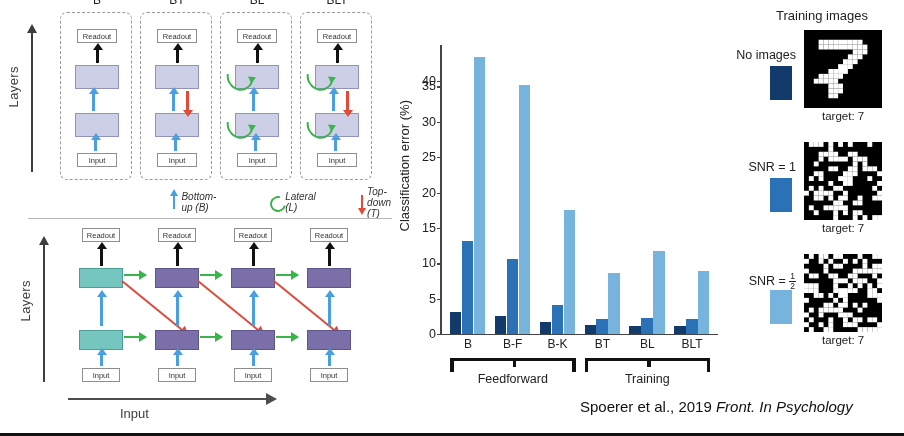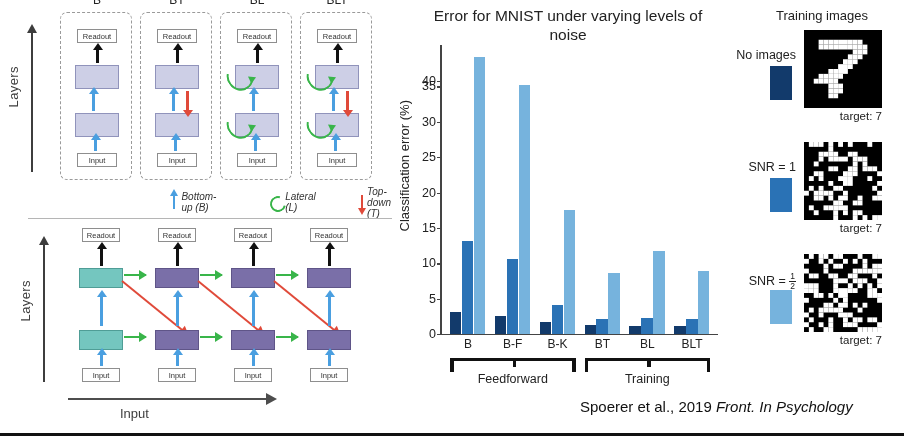--- a/index.html
+++ b/index.html
@@ -120,21 +120,21 @@
   
   .ti-pane{position:absolute;left:740px;top:0;width:164px;height:400px;}
   .ti-title{position:absolute;left:0;top:8px;width:164px;text-align:center;
             font-size:13px;color:#222;}
   .ti-row{position:absolute;left:0;width:164px;height:112px;}
   .ti-name{position:absolute;right:108px;top:20px;font-size:12.5px;color:#222;
            white-space:nowrap;text-align:right;}
   .ti-sw{position:absolute;right:112px;top:38px;width:22px;height:34px;}
   .ti-img{position:absolute;left:64px;top:2px;width:78px;height:78px;
           background:#000;image-rendering:pixelated;}
-  .ti-cap{position:absolute;left:64px;top:82px;width:78px;text-align:right;
+  .ti-cap{position:absolute;left:82px;top:82px;width:78px;text-align:left;
           font-size:11.5px;color:#222;}
   .frac{display:inline-block;vertical-align:middle;text-align:center;font-size:8.5px;line-height:1.05;}
   .frac b{display:block;font-weight:normal;border-bottom:1px solid #222;padding:0 1px;}
 </style>
 </head>
 <body>
 
 <div class="slide">
 
   <div class="left-pane">
@@ -342,21 +342,20 @@
               <div class="head"></div>
             </div>
           </div>
         </div>
       <div class="time-axis"></div>
       <div class="time-label">Input</div>
     </div>
   </div>
 
   <div class="chart-pane">
-    <div class="chart-title">Error for MNIST under varying levels of noise</div>
     <div class="ylabel">Classification error (%)</div>
     <div class="plot">
       <div class="yaxis-line"></div>
       <div class="xaxis-line"></div>
       <div id="yticks">
           <div class="ytick" style="top: 282px;">0<i></i></div>
           <div class="ytick" style="top: 246.634px;">5<i></i></div>
           <div class="ytick" style="top: 211.268px;">10<i></i></div>
           <div class="ytick" style="top: 175.902px;">15<i></i></div>
           <div class="ytick" style="top: 140.537px;">20<i></i></div>

